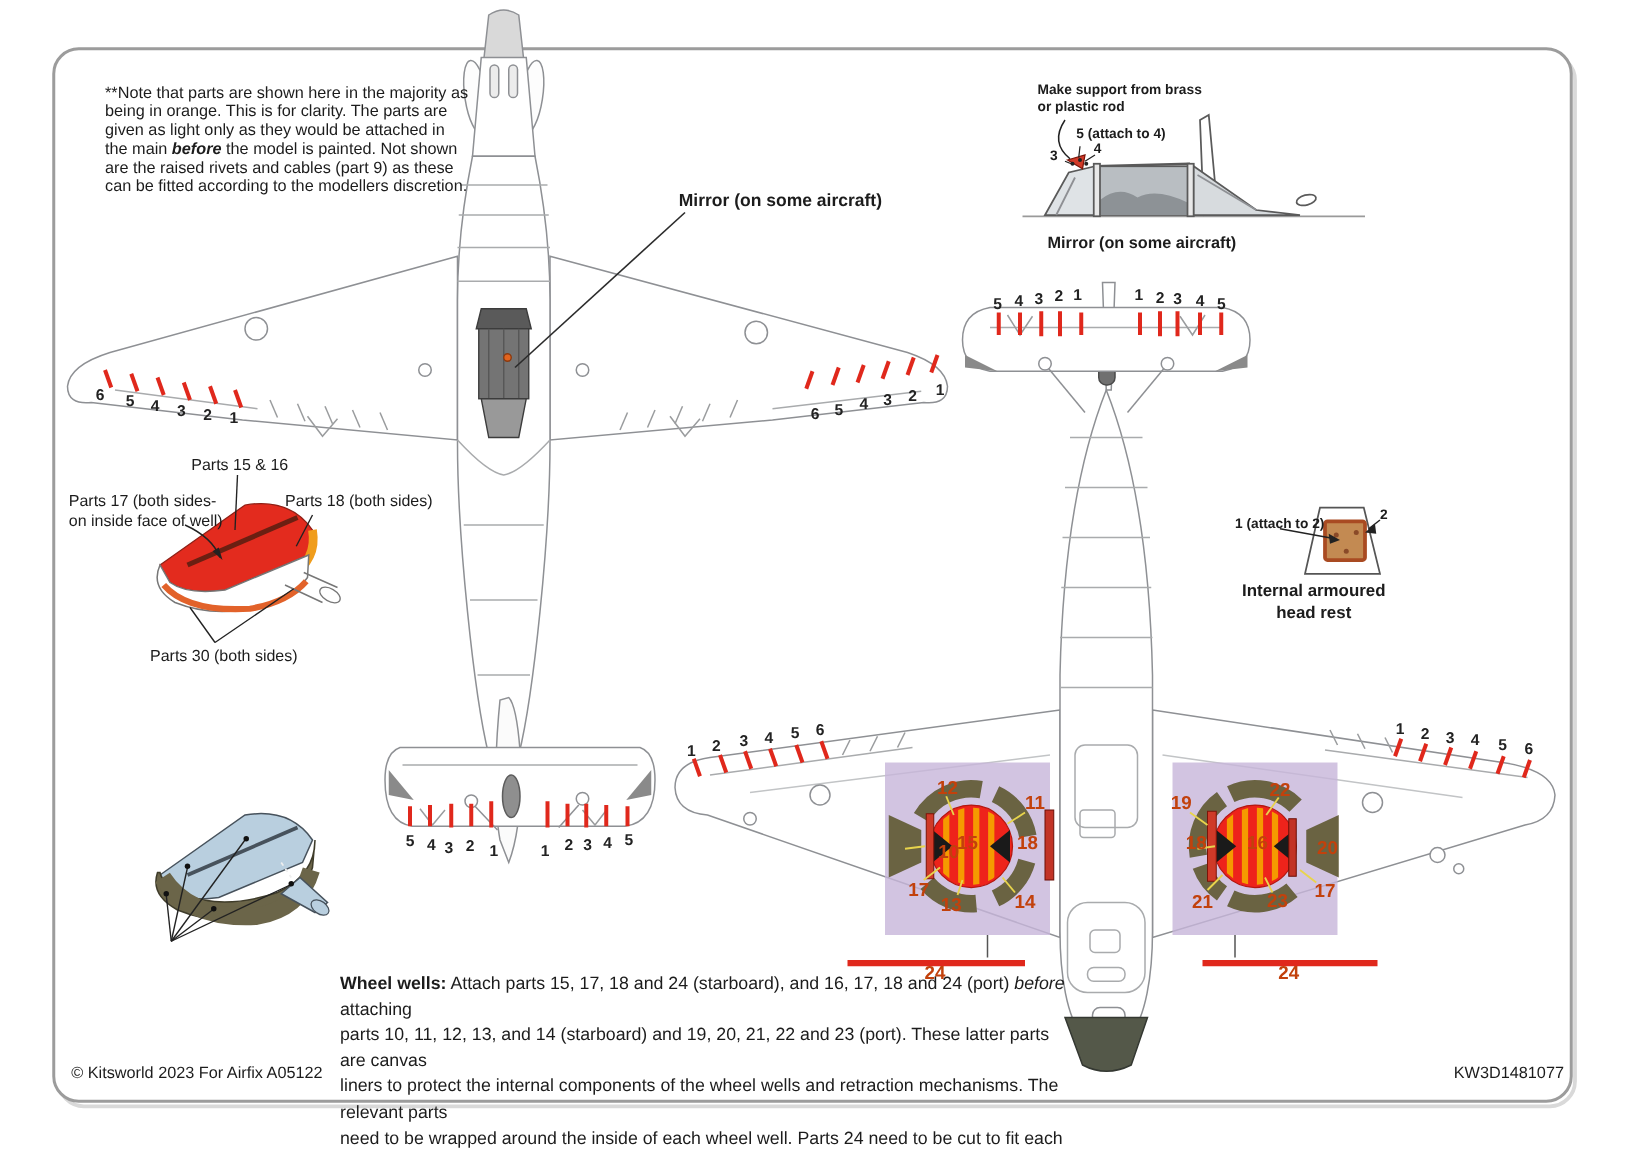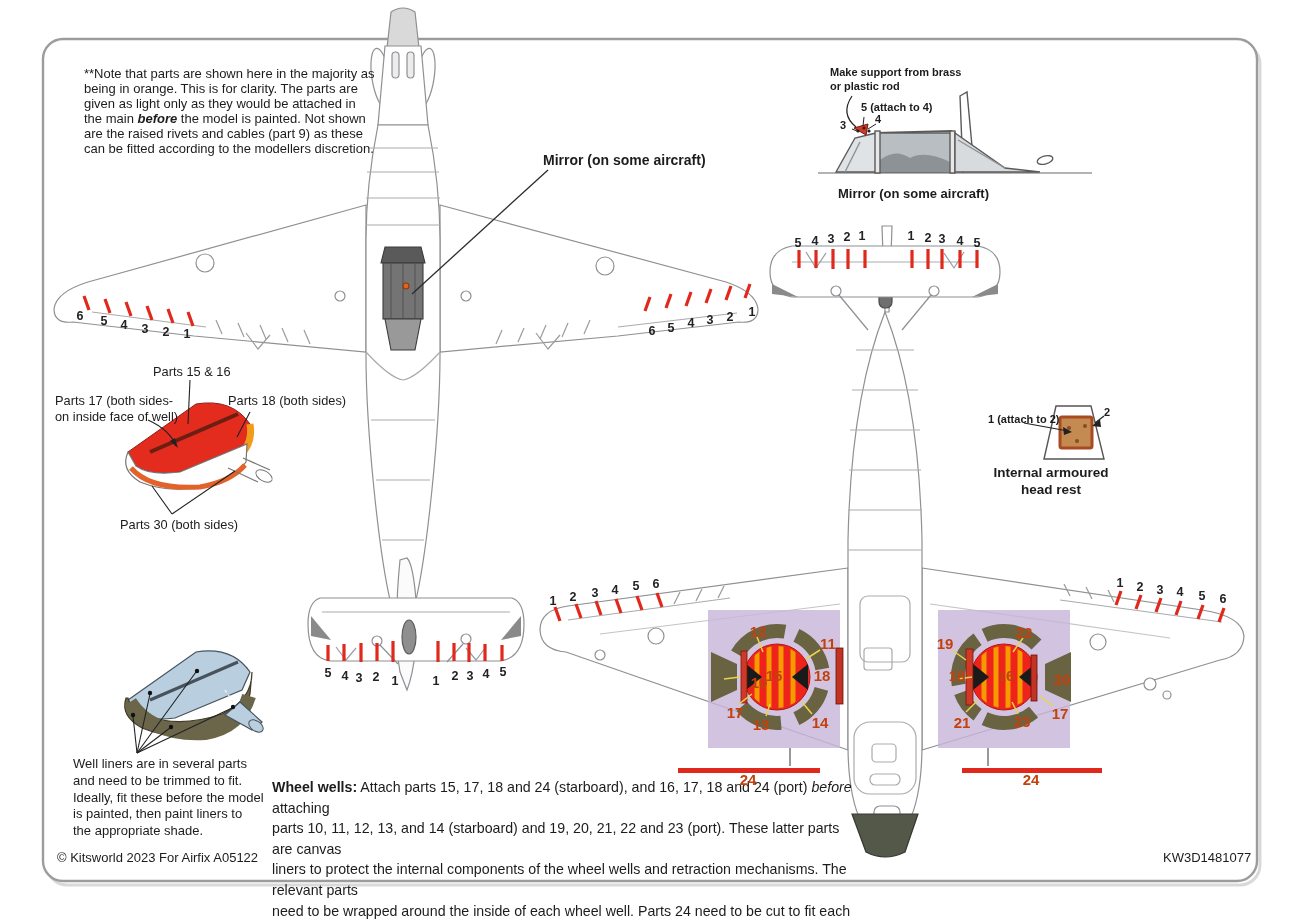--- a/index.html
+++ b/index.html
@@ -371,25 +371,20 @@
 <div class="lbl sb" style="left:1104px;top:406px;">2</div>
 <div class="lbl pre cap" style="left:991px;top:464px;width:120px;text-align:center;font-size:13.5px;line-height:17px;">Internal armoured
 head rest</div>
 
 <div class="lbl" style="left:153px;top:364px;font-size:12.8px;">Parts 15 &amp; 16</div>
 <div class="lbl pre" style="left:55px;top:393px;font-size:12.8px;line-height:15.5px;">Parts 17 (both sides-
 on inside face of well)</div>
 <div class="lbl" style="left:228px;top:393px;font-size:12.8px;">Parts 18 (both sides)</div>
 <div class="lbl" style="left:120px;top:517px;font-size:12.8px;">Parts 30 (both sides)</div>
 
-<div class="lbl pre" style="left:73px;top:756px;width:230px;font-size:13px;line-height:16.8px;">Well liners are in several parts
-and need to be trimmed to fit.
-Ideally, fit these before the model
-is painted, then paint liners to
-the appropriate shade.</div>
 
 <div class="lbl pre" style="left:272px;top:777px;width:584px;font-size:14.2px;line-height:20.6px;"><b>Wheel wells:</b><span> Attach parts 15, 17, 18 and 24 (starboard), and 16, 17, 18 and 24 (port) </span><i>before</i><span> attaching
 parts 10, 11, 12, 13, and 14 (starboard) and 19, 20, 21, 22 and 23 (port). These latter parts are canvas
 liners to protect the internal components of the wheel wells and retraction mechanisms. The relevant parts
 need to be wrapped around the inside of each wheel well. Parts 24 need to be cut to fit each side of the
 well. The canvas covers were normally an olive green or khaki shade. They will need to be trimmed to fit.</span></div>
 
 <div class="lbl" style="left:57px;top:850px;font-size:13px;">© Kitsworld 2023   For Airfix A05122</div>
 <div class="lbl" style="left:1163px;top:850px;font-size:13px;">KW3D1481077</div>
 

